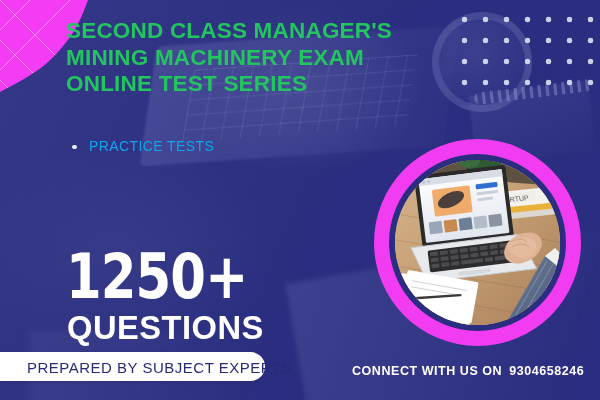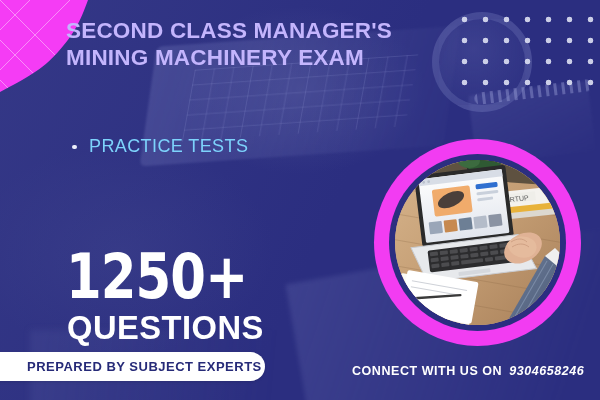--- a/index.html
+++ b/index.html
@@ -120,38 +120,38 @@
     background-size: 21px 21px;
     background-position: 0 0;
     opacity: .92;
   }
 
   
   .headline {
     position: absolute;
     left: 66px; top: 18px;
     width: 390px;
-    color: #c4b5fd;
+    color: #22c55e;
     font-size: 22.5px;
     font-weight: bold;
     line-height: 26.5px;
     letter-spacing: .2px;
     text-transform: uppercase;
   }
   .headline div { white-space: nowrap; }
 
   
   .bullets {
     position: absolute;
     left: 70px; top: 132px;
     margin: 0;
     padding: 0;
     list-style: none;
-    color: #7dd3fc;
-    font-size: 18px;
+    color: #0ea5e9;
+    font-size: 14px;
     line-height: 28.5px;
     letter-spacing: .4px;
     font-weight: normal;
     text-transform: uppercase;
   }
   .bullets li {
     position: relative;
     padding-left: 19px;
     white-space: nowrap;
   }
@@ -195,40 +195,40 @@
     left: -10px; top: 352px;
     width: 275px; height: 29px;
     background: #ffffff;
     border-radius: 0 16px 16px 0;
     box-shadow: 0 1px 3px rgba(0,0,0,.12);
   }
   .pill-label {
     position: absolute;
     left: 37px; top: 7px;
     color: #262a78;
-    font-size: 13px;
-    font-weight: bold;
+    font-size: 15px;
+    font-weight: normal;
     letter-spacing: .5px;
     text-transform: uppercase;
     white-space: nowrap;
     text-align: center;
   }
 
   
   .contact {
     position: absolute;
     left: 352px; top: 364px;
     color: #ffffff;
     font-size: 12.5px;
     font-weight: bold;
     letter-spacing: .55px;
     text-transform: uppercase;
     white-space: nowrap;
   }
-  .contact .num { margin-left: 7px; font-style: italic; }
+  .contact .num { margin-left: 7px; }
 
   
   .photo-wrap {
     position: absolute;
     left: 374px; top: 139px;
     width: 207px; height: 207px;
   }
   .ring-outer {
     position: absolute;
     inset: 0;
@@ -286,20 +286,21 @@
         <line x1="-40" y1="40" x2="70" y2="150"></line>
       </g>
     </svg>
   </div>
 
   <div class="dot-grid"></div>
 
   <div class="headline">
     <div>SECOND CLASS MANAGER'S</div>
     <div>MINING MACHINERY EXAM</div>
+    <div>ONLINE TEST SERIES</div>
   </div>
 
   <ul class="bullets">
     <li>PRACTICE TESTS</li>
   </ul>
 
   <div class="bignum">1250+</div>
   <div class="bigword">QUESTIONS</div>
 
   <div class="pill">

